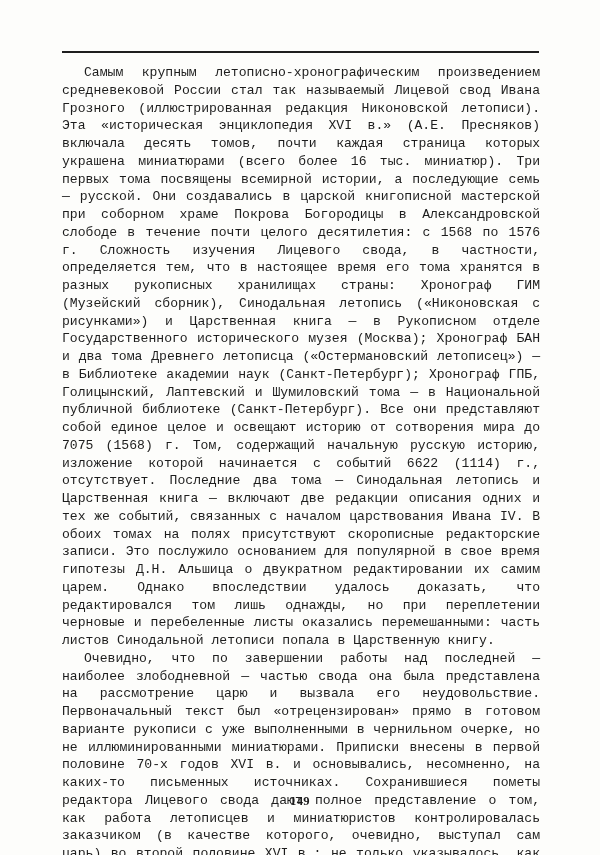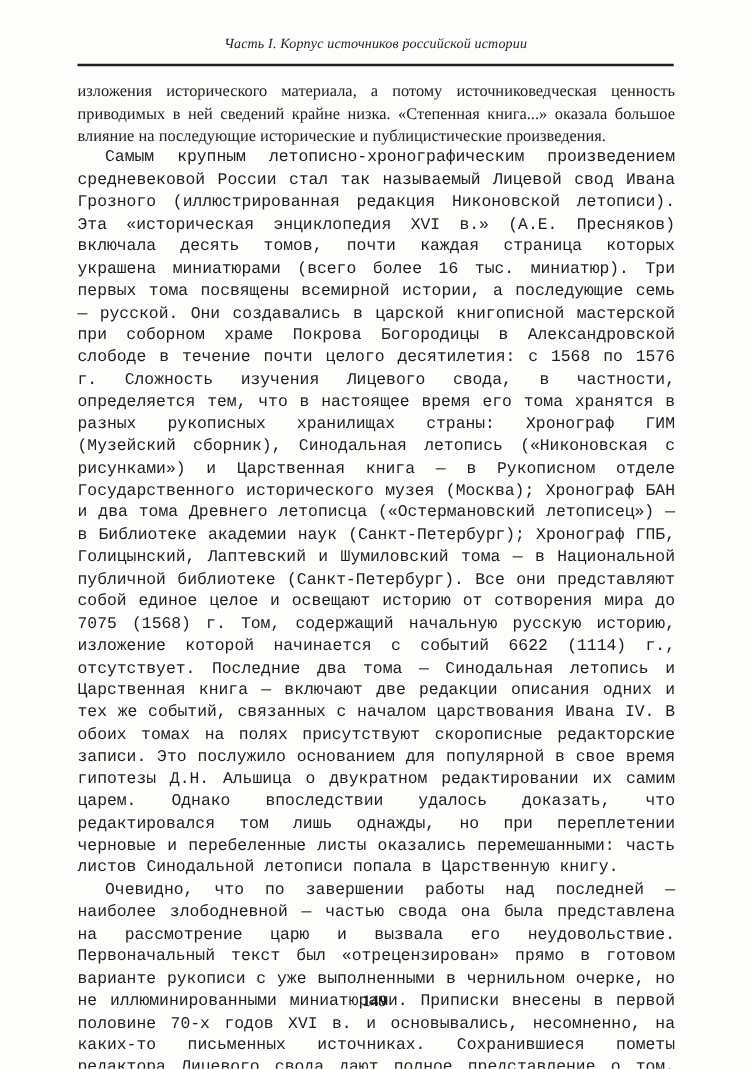--- a/index.html
+++ b/index.html
@@ -80,25 +80,23 @@
     font-weight: bold;
     color: #1a1a1a;
     letter-spacing: 0.3px;
   }
 </style>
 </head>
 <body>
 
 <div class="page">
 
-  <div class="running-head">Часть I. Корпус источников российской истории</div>
 
   <div class="head-rule"></div>
 
   <div class="body-col">
-    <p>изложения исторического материала, а потому источниковедческая ценность приводимых в ней сведений крайне низка. «Степенная книга...» оказала большое влияние на последующие исторические и публицистические произведения.</p>
     <p class="indent">Самым крупным летописно-хронографическим произведением средневековой России стал так называемый Лицевой свод Ивана Грозного (иллюстрированная редакция Никоновской летописи). Эта «историческая энциклопедия XVI в.» (А.Е. Пресняков) включала десять томов, почти каждая страница которых украшена миниатюрами (всего более 16 тыс. миниатюр). Три первых тома посвящены всемирной истории, а последующие семь — русской. Они создавались в царской книгописной мастерской при соборном храме Покрова Богородицы в Александровской слободе в течение почти целого десятилетия: с 1568 по 1576 г. Сложность изучения Лицевого свода, в частности, определяется тем, что в настоящее время его тома хранятся в разных рукописных хранилищах страны: Хронограф ГИМ (Музейский сборник), Синодальная летопись («Никоновская с рисунками») и Царственная книга — в Рукописном отделе Государственного исторического музея (Москва); Хронограф БАН и два тома Древнего летописца («Остермановский летописец») — в Библиотеке академии наук (Санкт-Петербург); Хронограф ГПБ, Голицынский, Лаптевский и Шумиловский тома — в Национальной публичной библиотеке (Санкт-Петербург). Все они представляют собой единое целое и освещают историю от сотворения мира до 7075 (1568) г. Том, содержащий начальную русскую историю, изложение которой начинается с событий 6622 (1114) г., отсутствует. Последние два тома — Синодальная летопись и Царственная книга — включают две редакции описания одних и тех же событий, связанных с началом царствования Ивана IV. В обоих томах на полях присутствуют скорописные редакторские записи. Это послужило основанием для популярной в свое время гипотезы Д.Н. Альшица о двукратном редактировании их самим царем. Однако впоследствии удалось доказать, что редактировался том лишь однажды, но при переплетении черновые и перебеленные листы оказались перемешанными: часть листов Синодальной летописи попала в Царственную книгу.</p>
     <p class="indent">Очевидно, что по завершении работы над последней — наиболее злободневной — частью свода она была представлена на рассмотрение царю и вызвала его неудовольствие. Первоначальный текст был «отрецензирован» прямо в готовом варианте рукописи с уже выполненными в чернильном очерке, но не иллюминированными миниатюрами. Приписки внесены в первой половине 70-х годов XVI в. и основывались, несомненно, на каких-то письменных источниках. Сохранившиеся пометы редактора Лицевого свода дают полное представление о том, как работа летописцев и миниатюристов контролировалась заказчиком (в качестве которого, очевидно, выступал сам царь) во второй половине XVI в.: не только указывалось, как описывать или изображать то или иное событие, но и давались тексты, которые следовало внести</p>
   </div>
 
   <div class="folio">149</div>
 
 </div>
 
 </body></html>

